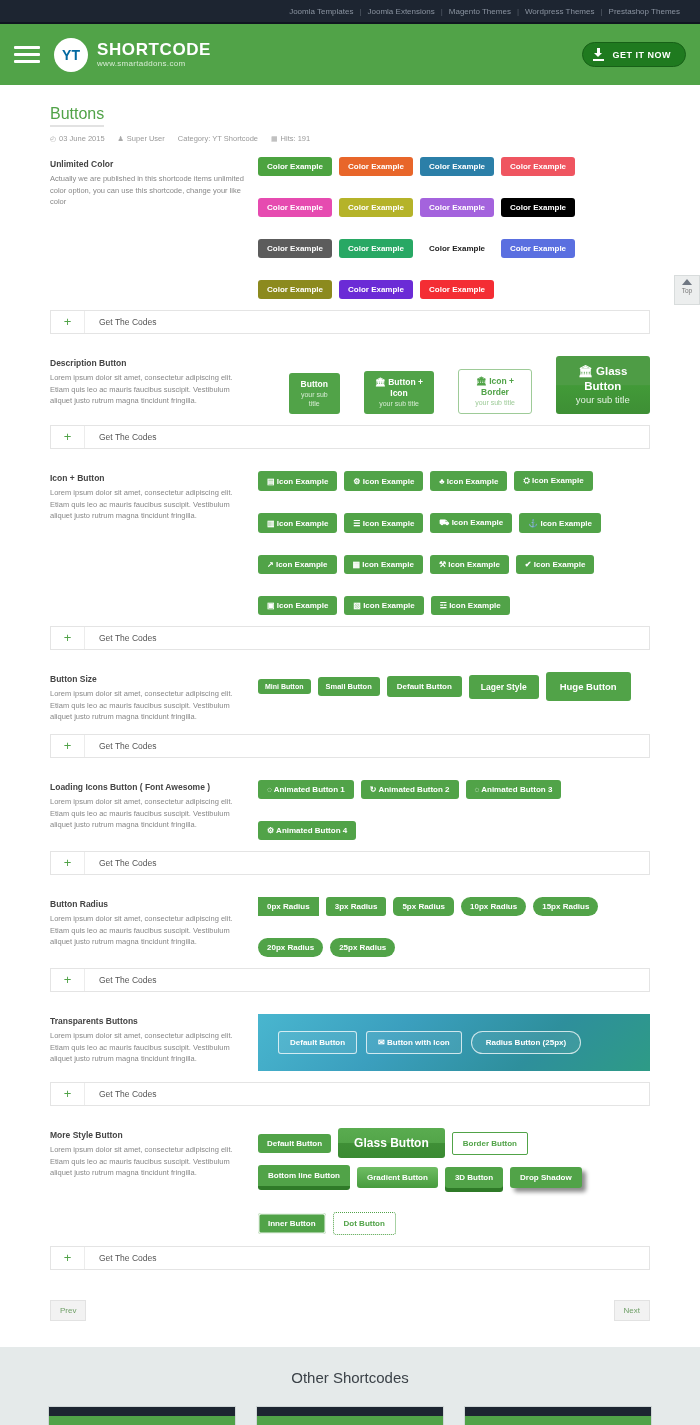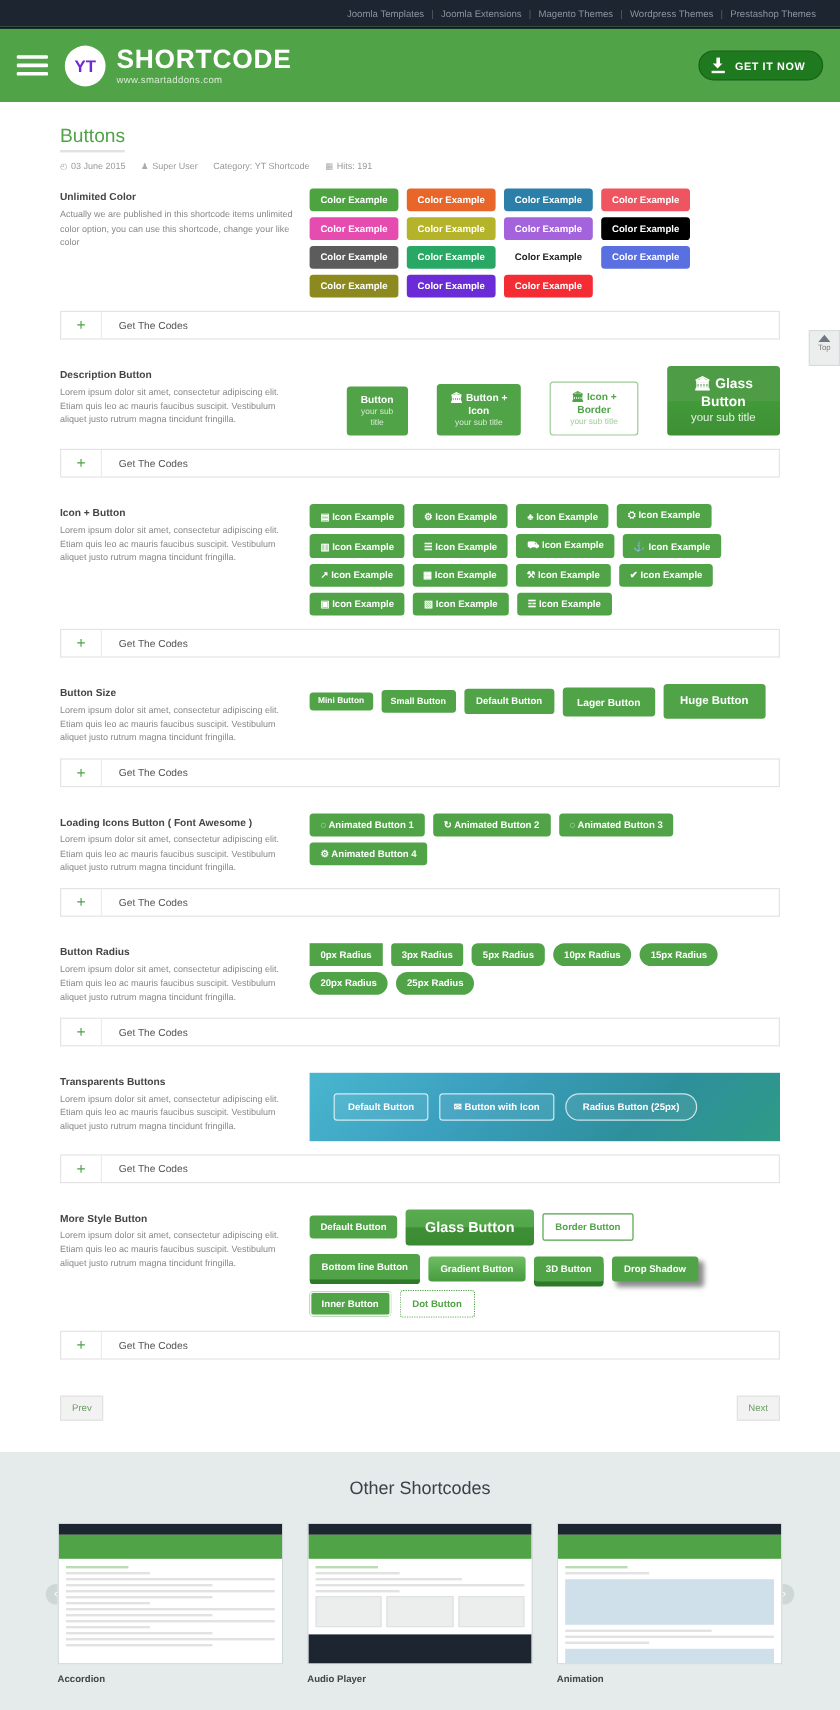--- a/index.html
+++ b/index.html
@@ -37,27 +37,27 @@
     position: relative;
   }
   .burger { width: 26px; margin-right: 14px; cursor: pointer; }
   .burger span {
     display: block; height: 3px; background: #fff;
     margin: 4px 0; border-radius: 1px;
   }
   .logo-wrap { display: flex; align-items: center; }
   .logo-circle {
     width: 34px; height: 34px; border-radius: 50%;
-    background: #fff; color: #6d28d9;
+    background: #fff; color: #0369a1;
     font-weight: bold; font-size: 14px;
     display: flex; align-items: center; justify-content: center;
     margin-right: 9px;
   }
   .logo-text .big {
-    color: #fff; font-size: 22px; font-weight: bold; letter-spacing: 0.6px;
+    color: #fff; font-size: 17px; font-weight: bold; letter-spacing: 0.6px;
     line-height: 1.05; display: block;
   }
   .logo-text .small {
     color: #d7ecd4; font-size: 8px; display: block; letter-spacing: 0.3px;
   }
   .getnow {
     margin-left: auto;
     background: #1f7a1f;
     border-radius: 14px;
     height: 25px;
@@ -88,21 +88,21 @@
   }
   .meta { display: flex; gap: 13px; color: #999; font-size: 7.5px; margin-bottom: 14px; }
   .meta span { display: flex; align-items: center; gap: 3px; }
   .mi { font-size: 7px; color: #aaa; }
   
   .section { display: flex; margin-bottom: 5px; }
   .sec-desc { width: 200px; flex-shrink: 0; padding-top: 2px; }
   .sec-desc h4 { font-size: 8.5px; font-weight: bold; color: #444; margin-bottom: 4px; }
   .sec-desc p { font-size: 7.5px; color: #888; line-height: 1.55; }
   .sec-body { flex: 1; padding-left: 8px; }
-  .btn-row { display: flex; flex-wrap: wrap; gap: 5px 7px; }
+  .btn-row { display: flex; flex-wrap: wrap; gap: 22px 7px; }
   .gbtn {
     background: #51a348; color: #fff; border: none; border-radius: 3px;
     font-size: 8px; font-weight: bold; padding: 5px 9px; cursor: pointer;
     font-family: "Liberation Sans", sans-serif; white-space: nowrap;
   }
   
   .colorbtn { border-radius: 3px; color: #fff; font-size: 8px; font-weight: bold;
     padding: 5px 9px; border: none; cursor: pointer; white-space: nowrap;
     font-family: "Liberation Sans", sans-serif; }
   
@@ -372,21 +372,21 @@
   <div class="section">
     <div class="sec-desc">
       <h4>Button Size</h4>
       <p>Lorem ipsum dolor sit amet, consectetur adipiscing elit. Etiam quis leo ac mauris faucibus suscipit. Vestibulum aliquet justo rutrum magna tincidunt fringilla.</p>
     </div>
     <div class="sec-body">
       <div class="btn-row" style="align-items:center" id="size-row">
           <button class="gbtn sz-mini">Mini Button</button>
           <button class="gbtn sz-small">Small Button</button>
           <button class="gbtn sz-default">Default Button</button>
-          <button class="gbtn sz-lager">Lager Button</button>
+          <button class="gbtn sz-lager">Lager Style</button>
           <button class="gbtn sz-huge">Huge Button</button>
         </div>
     </div>
   </div>
   <div class="acc">
     <div class="plus">+</div>
     <div class="lbl">Get The Codes</div>
   </div>
 
   

